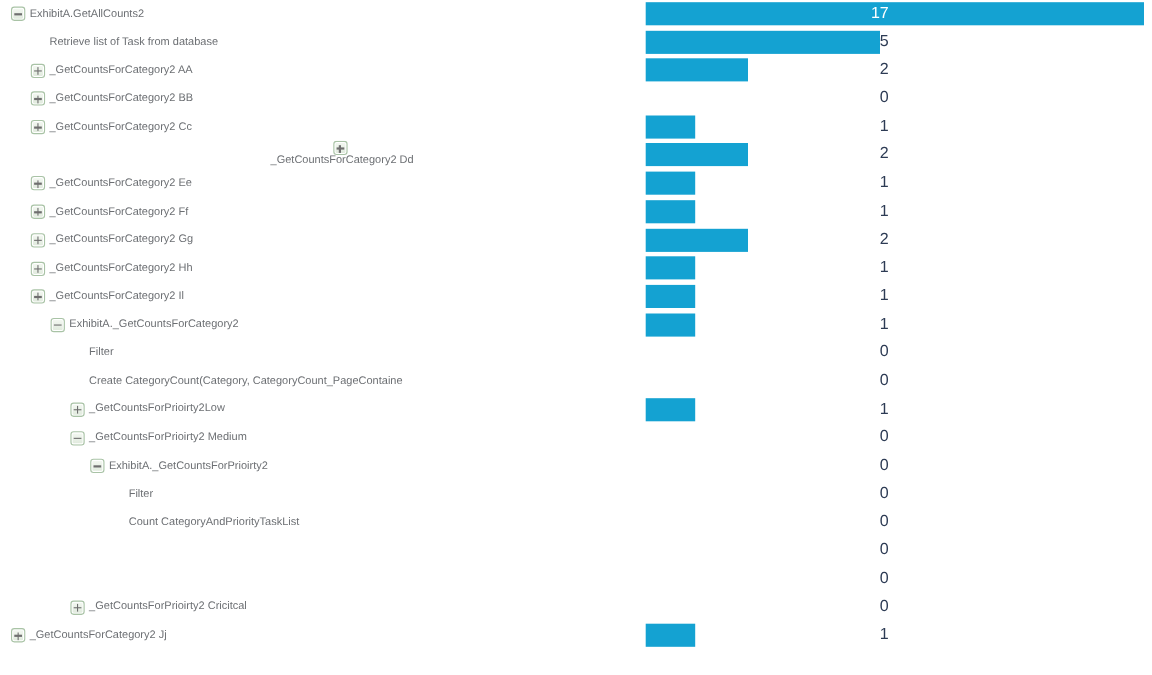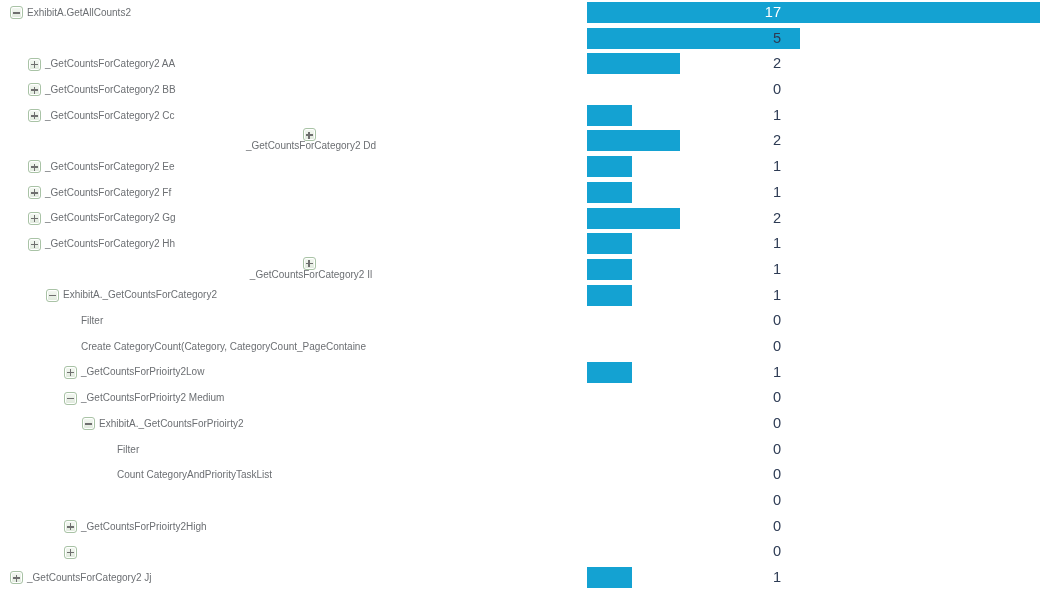--- a/index.html
+++ b/index.html
@@ -82,21 +82,21 @@
     top: 2px;
     height: 21px;
     background: #14a2d2;
   }
   .value {
     position: absolute;
     top: 0;
     height: 25.7px;
     line-height: 24px;
     width: 40px;
-    left: 741px;
+    left: 768px;
     text-align: right;
     font-size: 14.6px;
     color: #2d3b54;
   }
   .value.inside {
     color: #ffffff;
   }
 </style>
 </head>
 <body>
@@ -105,20 +105,24 @@
   <div id="tree-body">
       <div class="tree-row">
         <div class="row-label-wrap" style="padding-left: 10px;">
           <span class="toggle-icon"></span>
           <span class="row-text">ExhibitA.GetAllCounts2</span>
         </div>
         <div class="bar" style="width: 453px;"></div>
         <div class="value inside">17</div>
       </div>
       <div class="tree-row">
+        <div class="row-label-wrap" style="padding-left: 28px;">
+          <span class="icon-spacer"></span>
+          <span class="row-text">Retrieve list of Task from database</span>
+        </div>
         <div class="bar" style="width: 213px;"></div>
         <div class="value">5</div>
       </div>
       <div class="tree-row">
         <div class="row-label-wrap" style="padding-left: 28px;">
           <span class="toggle-icon plus"></span>
           <span class="row-text">_GetCountsForCategory2 AA</span>
         </div>
         <div class="bar" style="width: 93px;"></div>
         <div class="value">2</div>
@@ -172,21 +176,21 @@
       </div>
       <div class="tree-row">
         <div class="row-label-wrap" style="padding-left: 28px;">
           <span class="toggle-icon plus"></span>
           <span class="row-text">_GetCountsForCategory2 Hh</span>
         </div>
         <div class="bar" style="width: 45px;"></div>
         <div class="value">1</div>
       </div>
       <div class="tree-row">
-        <div class="row-label-wrap" style="padding-left: 28px; flex-direction: column;">
+        <div class="row-label-wrap" style="padding-left: 28px;">
           <span class="toggle-icon plus"></span>
           <span class="row-text">_GetCountsForCategory2 Il</span>
         </div>
         <div class="bar" style="width: 45px;"></div>
         <div class="value">1</div>
       </div>
       <div class="tree-row">
         <div class="row-label-wrap" style="padding-left: 46px;">
           <span class="toggle-icon"></span>
           <span class="row-text">ExhibitA._GetCountsForCategory2</span>
@@ -241,29 +245,26 @@
         <div class="row-label-wrap" style="padding-left: 100px;">
           <span class="icon-spacer"></span>
           <span class="row-text">Count CategoryAndPriorityTaskList</span>
         </div>
         <div class="value">0</div>
       </div>
       <div class="tree-row">
         <div class="value">0</div>
       </div>
       <div class="tree-row">
-        <div class="row-label-wrap" style="padding-left: 64px;">
-          <span class="toggle-icon plus"></span>
-          <span class="row-text">_GetCountsForPrioirty2High</span>
-        </div>
-        <div class="value">0</div>
-      </div>
-      <div class="tree-row">
-        <div class="row-label-wrap" style="padding-left: 64px;">
-          <span class="toggle-icon plus"></span>
+        <div class="value">0</div>
+      </div>
+      <div class="tree-row">
+        <div class="row-label-wrap" style="padding-left: 64px;">
+          <span class="toggle-icon plus"></span>
+          <span class="row-text">_GetCountsForPrioirty2 Cricitcal</span>
         </div>
         <div class="value">0</div>
       </div>
       <div class="tree-row">
         <div class="row-label-wrap" style="padding-left: 10px;">
           <span class="toggle-icon plus"></span>
           <span class="row-text">_GetCountsForCategory2 Jj</span>
         </div>
         <div class="bar" style="width: 45px;"></div>
         <div class="value">1</div>

